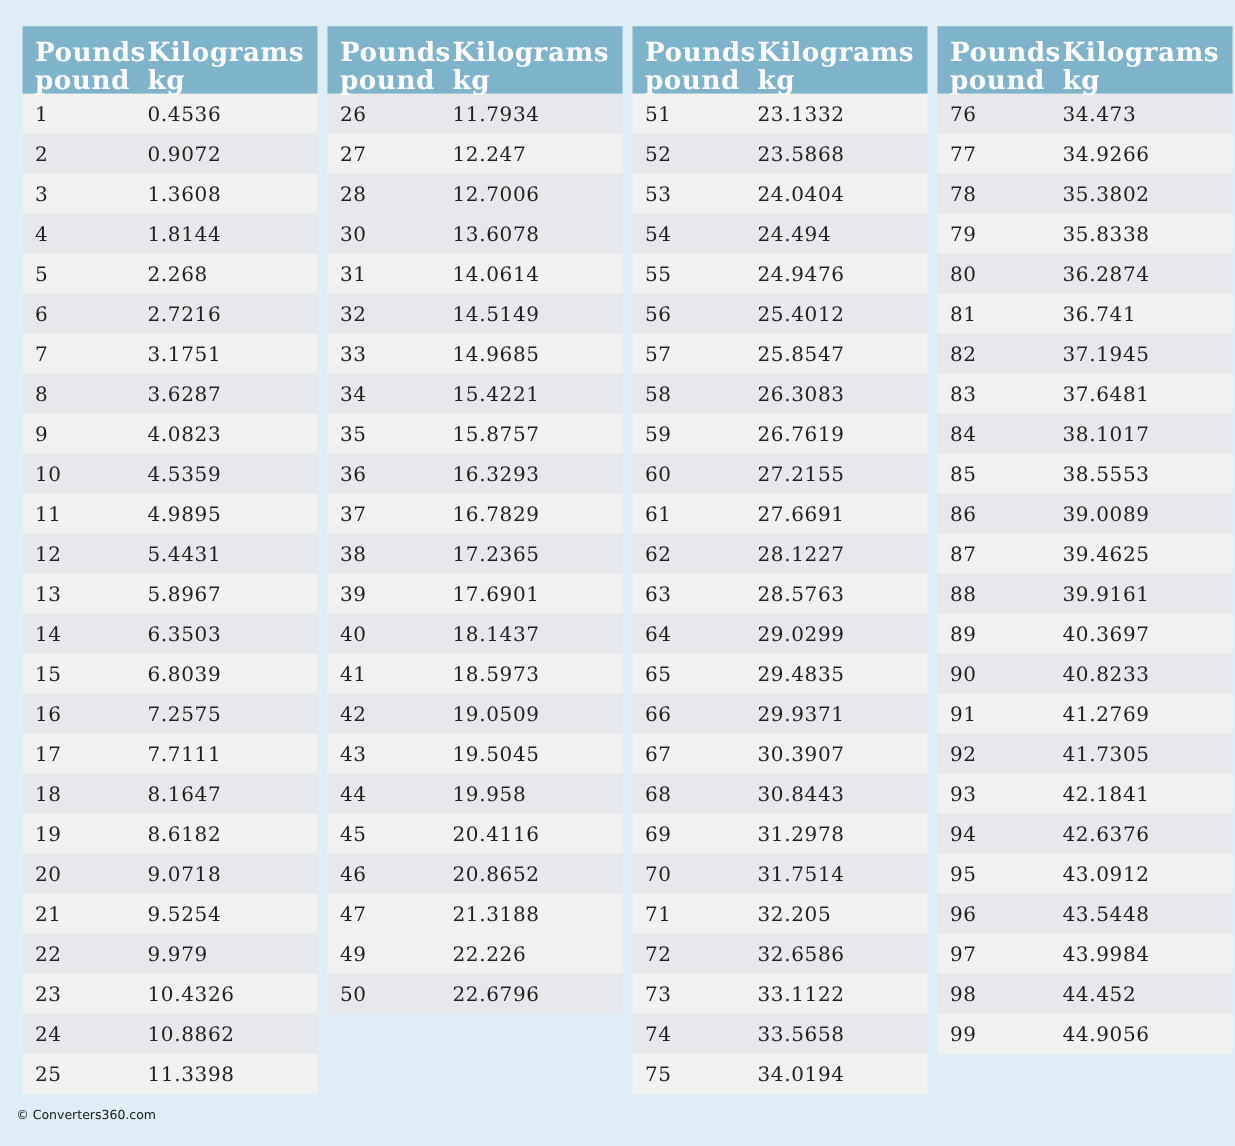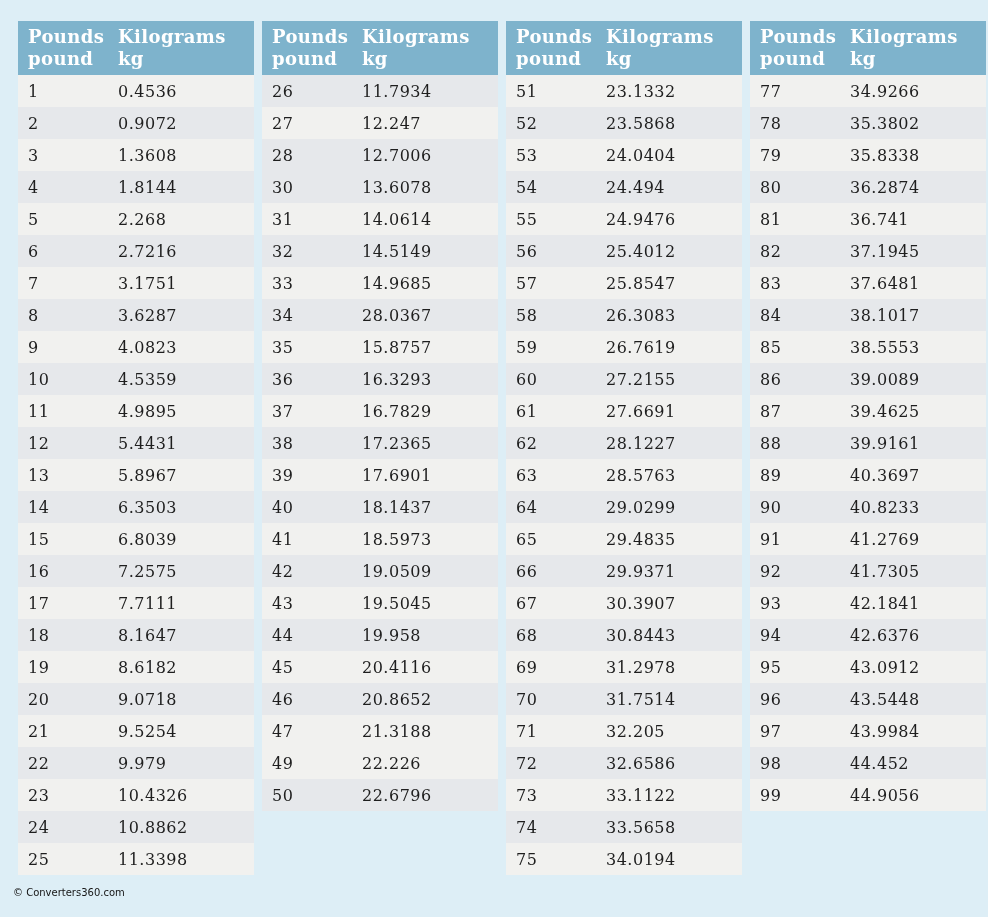--- a/index.html
+++ b/index.html
@@ -27,24 +27,25 @@
   .conv-table {
     flex: 0 0 236px;
     width: 236px;
   }
   .thead {
     display: flex;
     height: 54px;
     background: var(--header-bg);
     color: var(--header-text);
     font-weight: bold;
-    font-size: 18px;
+    font-size: 21px;
     line-height: 22px;
     letter-spacing: 0.4px;
     padding-top: 5px;
+    align-items: flex-end;
   }
   .col-lb { width: 100px; padding-left: 10px; }
   .col-kg { flex: 1; }
   .row {
     display: flex;
     height: 32px;
     align-items: center;
     font-size: 16px;
     letter-spacing: 0.5px;
     color: var(--body-text);
@@ -208,21 +209,21 @@
       <div class="row dark">
         <div class="cell col-lb">32</div>
         <div class="cell col-kg">14.5149</div>
       </div>
       <div class="row light">
         <div class="cell col-lb">33</div>
         <div class="cell col-kg">14.9685</div>
       </div>
       <div class="row dark">
         <div class="cell col-lb">34</div>
-        <div class="cell col-kg">28.0367</div>
+        <div class="cell col-kg">15.4221</div>
       </div>
       <div class="row light">
         <div class="cell col-lb">35</div>
         <div class="cell col-kg">15.8757</div>
       </div>
       <div class="row dark">
         <div class="cell col-lb">36</div>
         <div class="cell col-kg">16.3293</div>
       </div>
       <div class="row light">
@@ -394,20 +395,24 @@
       <div class="thead">
         <div class="th col-lb">
           <div>Pounds</div>
           <div>pound</div>
         </div>
         <div class="th col-kg">
           <div>Kilograms</div>
           <div>kg</div>
         </div>
       </div>
+      <div class="row dark">
+        <div class="cell col-lb">76</div>
+        <div class="cell col-kg">34.473</div>
+      </div>
       <div class="row light">
         <div class="cell col-lb">77</div>
         <div class="cell col-kg">34.9266</div>
       </div>
       <div class="row dark">
         <div class="cell col-lb">78</div>
         <div class="cell col-kg">35.3802</div>
       </div>
       <div class="row light">
         <div class="cell col-lb">79</div>

